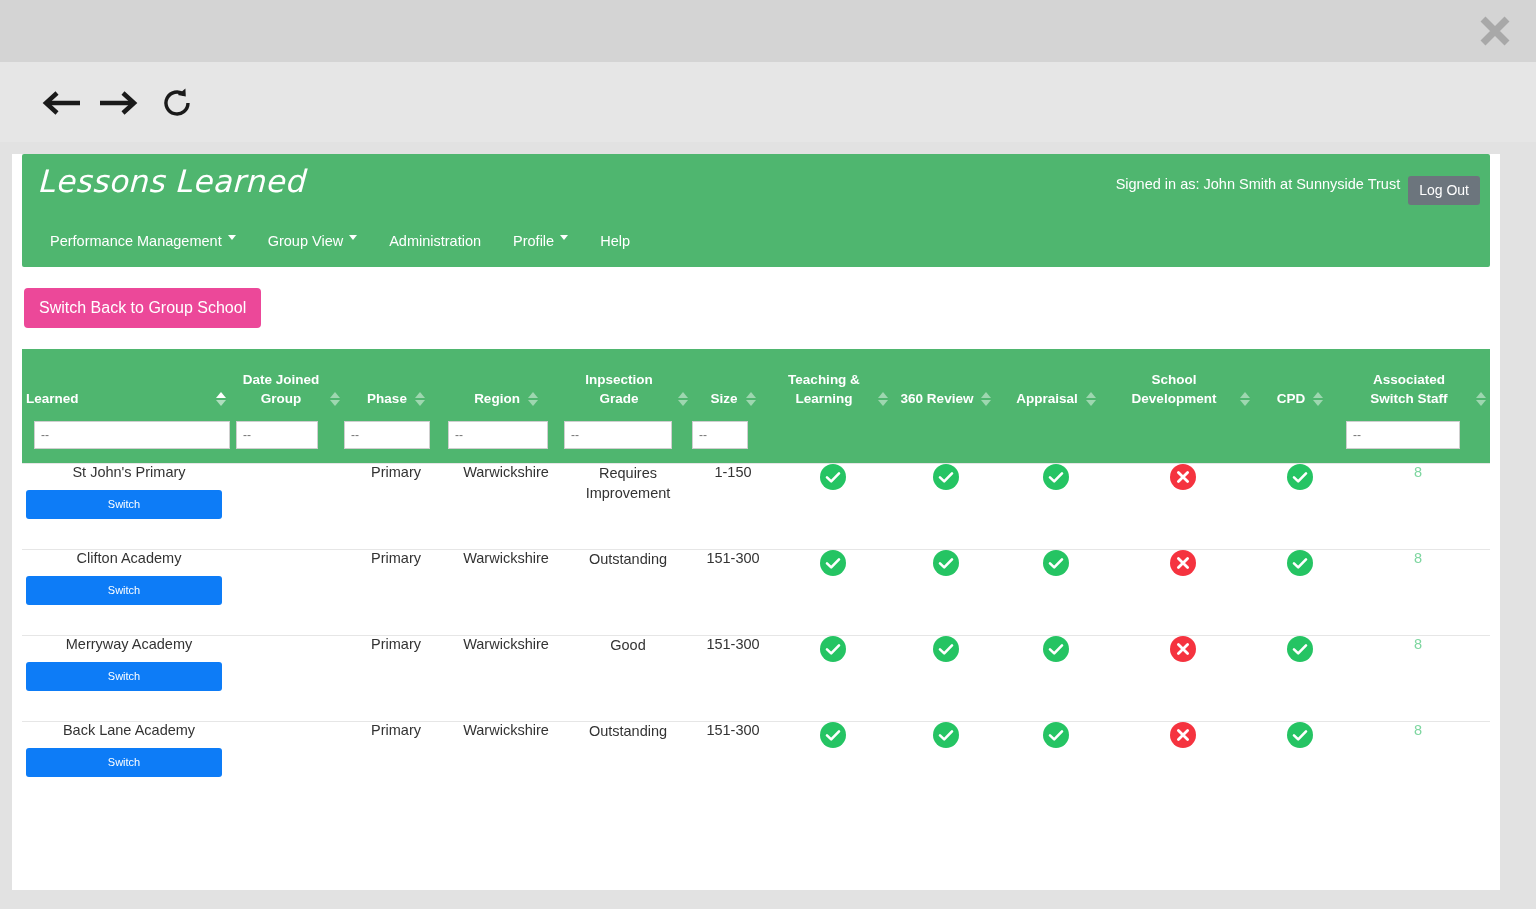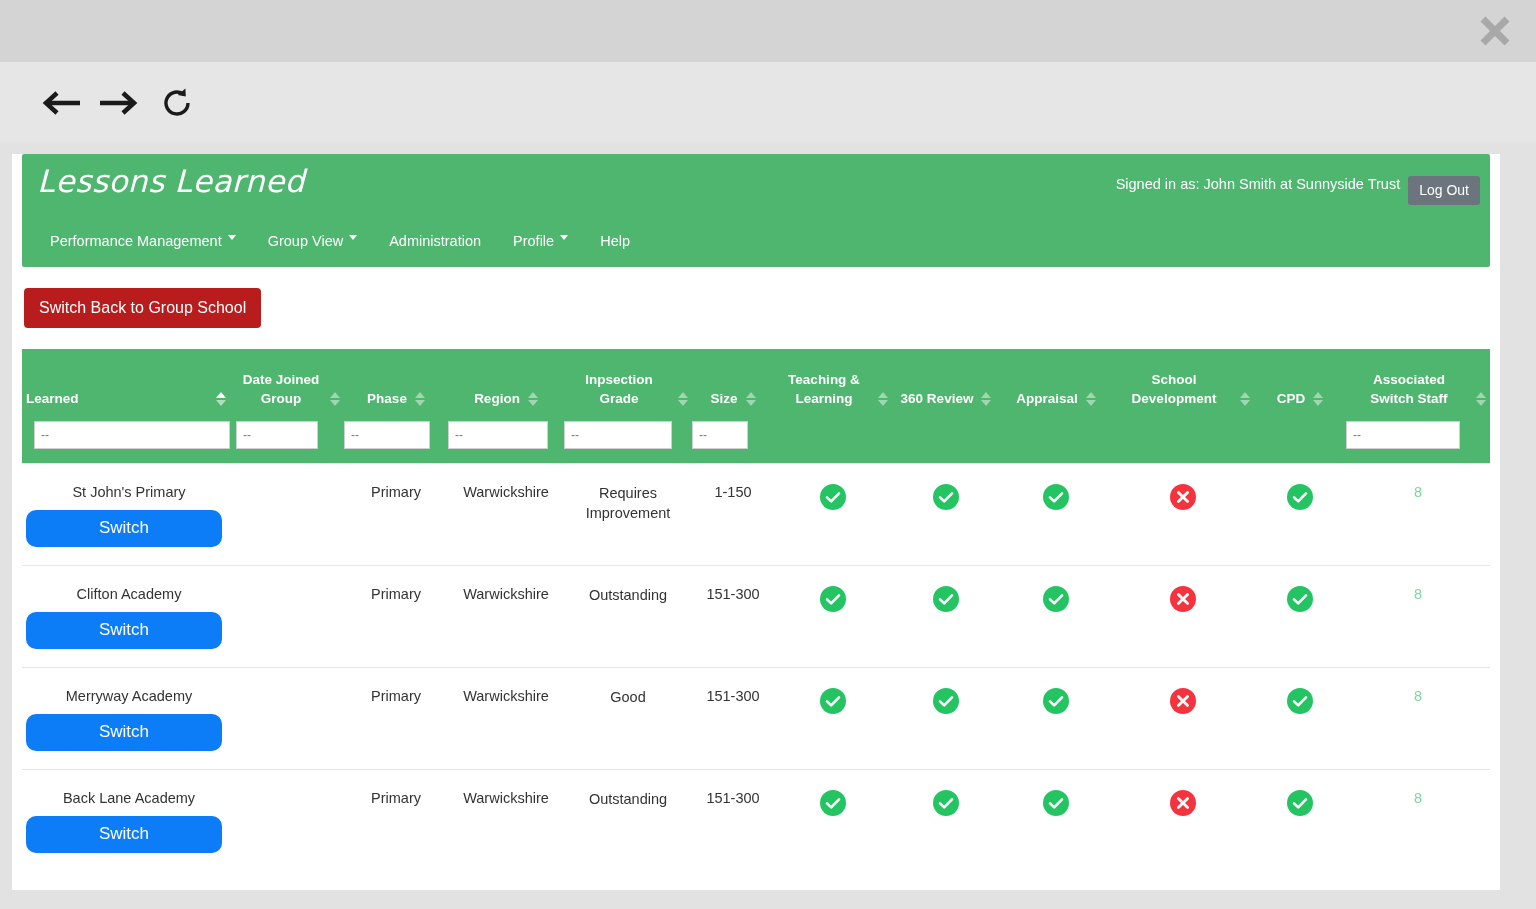--- a/index.html
+++ b/index.html
@@ -151,21 +151,21 @@
     font-size: 19px;
     font-weight: bold;
     padding-left: 10px;
   }
 
   
   #switch-back-button {
     display: block;
     margin: 21px 0 0 1px;
     margin-left: 12px;
-    background: #b91c1c;
+    background: #ec4899;
     color: #ffffff;
     font-size: 16px;
     padding: 11px 15px;
     border: none;
     border-radius: 4px;
     cursor: pointer;
     font-family: "Liberation Sans", sans-serif;
   }
 
   
@@ -236,35 +236,35 @@
   .fi-size { width: 56px; }
   .fi-staff { width: 114px; }
 
   table.schools tbody tr.data-row { background: #ffffff; }
   table.schools tbody tr.data-row td {
     border-top: 1px solid #e6e6e6;
     font-size: 14.5px;
     color: #333333;
     text-align: center;
     vertical-align: top;
-    padding: 20px 4px 18px;
+    padding: 0 4px 18px;
     height: 86px;
   }
   td.c-school { text-align: left; padding-left: 12px; }
   .school-name { display: block; margin-bottom: 10px; }
   .switch-button {
     display: block;
     width: 196px;
     background: #0d7cf7;
     color: #ffffff;
-    font-size: 17px;
+    font-size: 11px;
     text-align: center;
     padding: 8px 0 9px;
     border: none;
-    border-radius: 10px;
+    border-radius: 3px;
     cursor: pointer;
     font-family: "Liberation Sans", sans-serif;
   }
   .grade-cell { line-height: 1.35; }
 
   .status-icon {
     display: inline-block;
     width: 26px; height: 26px;
     border-radius: 50%;
     position: relative;

